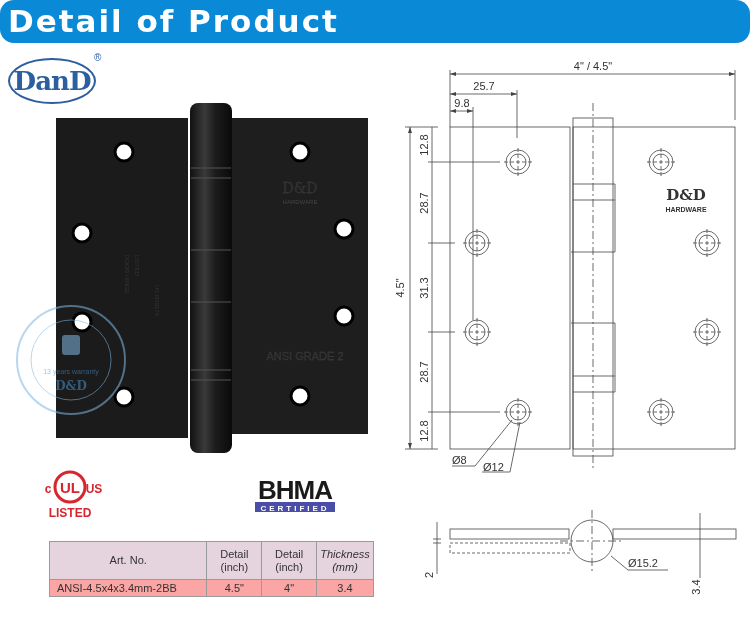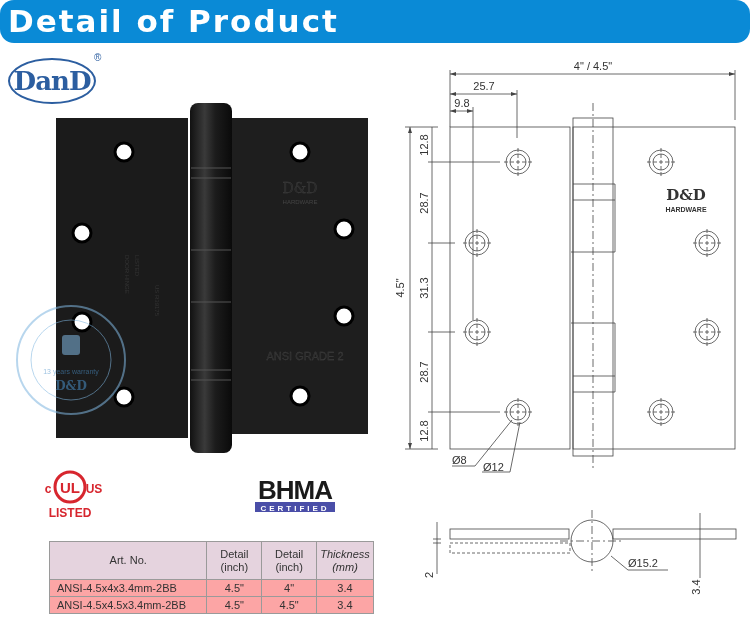--- a/index.html
+++ b/index.html
@@ -143,26 +143,20 @@
       <th style="width:57px;font-style:italic;"><span>Thickness</span><br><span>(mm)</span></th>
     </tr>
   </thead>
   <tbody>
     <tr>
       <td class="art">ANSI-4.5x4x3.4mm-2BB</td>
       <td>4.5"</td>
       <td>4"</td>
       <td>3.4</td>
     </tr>
-    <tr>
-      <td class="art">ANSI-4.5x4.5x3.4mm-2BB</td>
-      <td>4.5"</td>
-      <td>4.5"</td>
-      <td>3.4</td>
-    </tr>
   </tbody>
 </table>
 
 <svg class="drawing" viewBox="395 50 355 590" width="355" height="590">
   <g stroke="#444" stroke-width="0.8" fill="none">
 
     <rect x="450" y="127" width="120" height="322"></rect>
     <rect x="573" y="127" width="162" height="322"></rect>
 
     <rect x="573" y="118" width="40" height="338"></rect>

